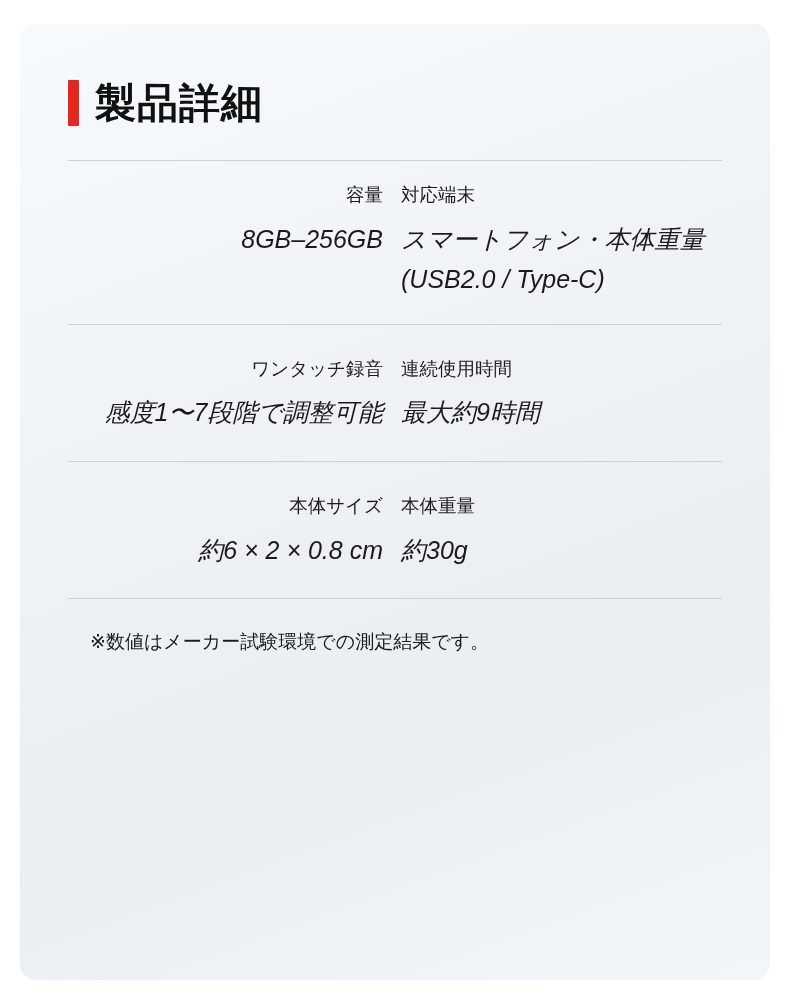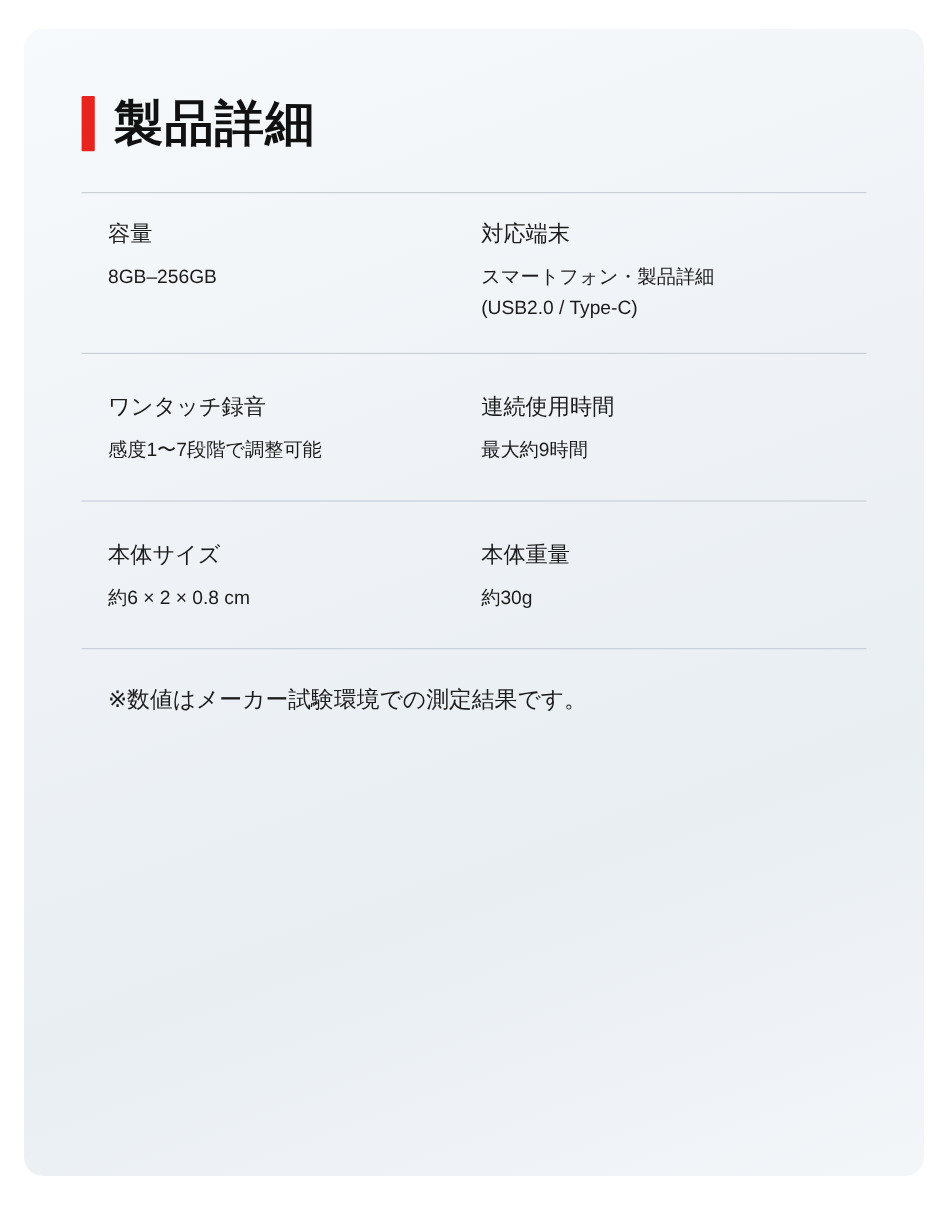--- a/index.html
+++ b/index.html
@@ -69,35 +69,37 @@
     border-top: 1px solid #c9d0d7;
   }
   .spec-cell {
     vertical-align: top;
     padding: 20px 0 22px 0;
     width: 50%;
   }
   .spec-cell.left {
     padding-left: 22px;
     padding-right: 12px;
+    text-align: right;
   }
   .spec-cell.right {
     padding-left: 6px;
     padding-right: 8px;
   }
   .spec-label {
     font-size: 18.5px;
     line-height: 1.55;
     color: #1b1b1b;
     margin-bottom: 9px;
   }
   .spec-value {
-    font-size: 16px;
+    font-size: 25px;
     line-height: 1.62;
     color: #1b1b1b;
+    font-style: italic;
   }
 
   
   .row-tall .spec-cell { padding-bottom: 24px; }
   .row-gap .spec-cell { padding-top: 30px; padding-bottom: 28px; }
 
   .notes {
     border-top: 1px solid #c9d0d7;
     padding: 24px 0 0 22px;
   }
@@ -120,21 +122,21 @@
 
     <table class="spec-table">
       <tbody>
         <tr class="spec-row row-tall">
           <td class="spec-cell left">
             <div class="spec-label">容量</div>
             <div class="spec-value">8GB–256GB</div>
           </td>
           <td class="spec-cell right">
             <div class="spec-label">対応端末</div>
-            <div class="spec-value">スマートフォン・製品詳細</div>
+            <div class="spec-value">スマートフォン・本体重量</div>
             <div class="spec-value">(USB2.0 / Type-C)</div>
           </td>
         </tr>
 
 
         <tr class="spec-row row-gap">
           <td class="spec-cell left">
             <div class="spec-label">ワンタッチ録音</div>
             <div class="spec-value">感度1〜7段階で調整可能</div>
           </td>

